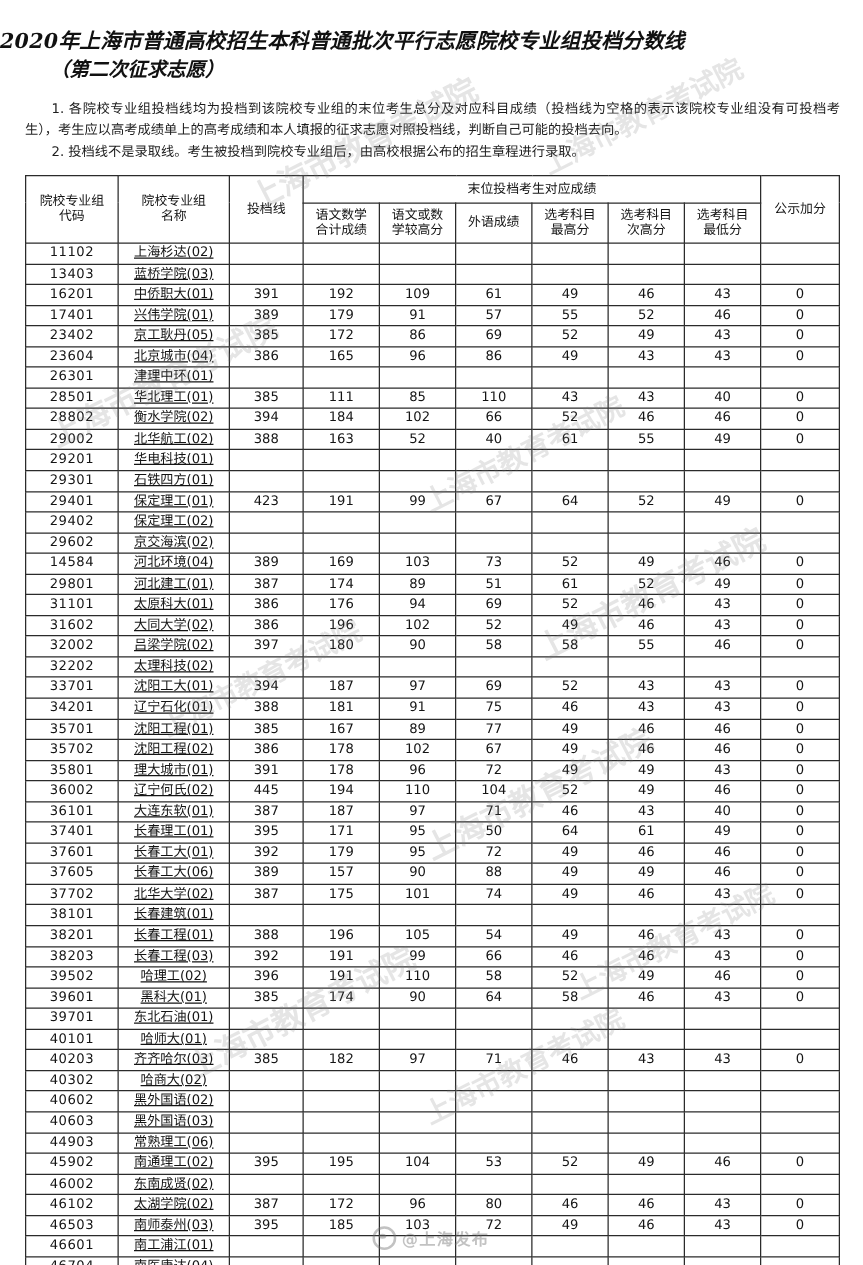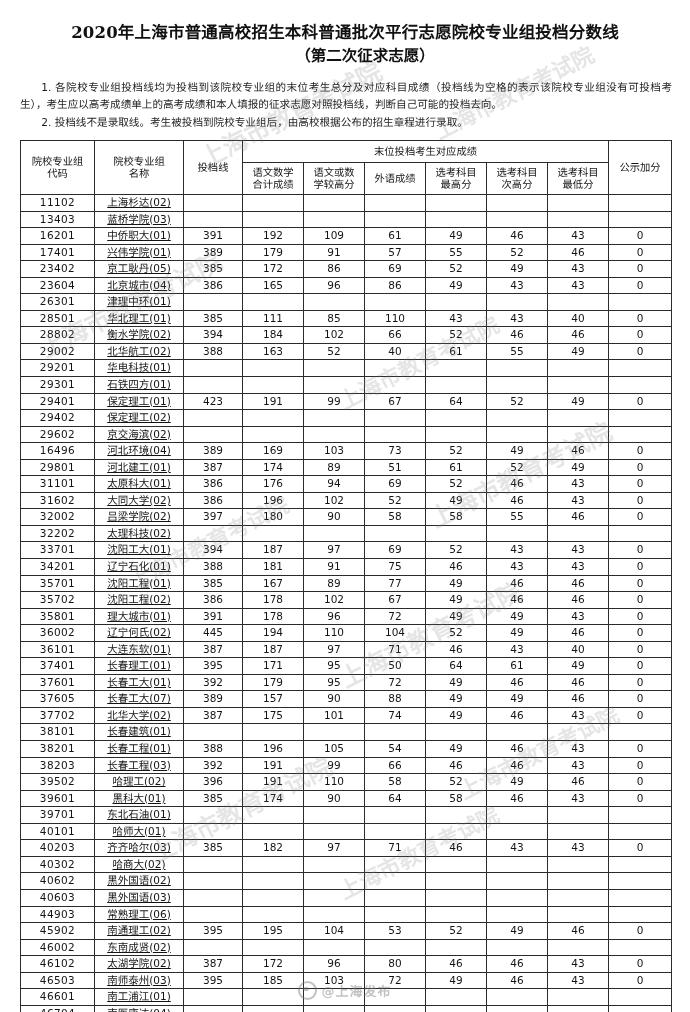--- a/index.html
+++ b/index.html
@@ -19,22 +19,23 @@
   .page {
     position: relative;
     width: 690px;
     height: 1012px;
     box-sizing: border-box;
     padding: 0;
   }
 
   
   .title-block {
-    text-align: center;
+    text-align: left;
     padding-top: 22px;
+    font-style: italic;
   }
   .title-main {
     font-size: 16.5px;
     font-weight: bold;
     letter-spacing: 0.2px;
     line-height: 1.35;
     color: #111;
     font-family: "DejaVu Serif", "Liberation Serif", serif;
   }
   .title-sub {
@@ -414,21 +415,21 @@
             <td></td>
             <td></td>
             <td></td>
             <td></td>
             <td></td>
             <td></td>
             <td></td>
             <td></td>
           </tr>
           <tr>
-            <td class="c-code">16496</td>
+            <td class="c-code">14584</td>
             <td class="c-name">河北环境(04)</td>
             <td>389</td>
             <td>169</td>
             <td>103</td>
             <td>73</td>
             <td>52</td>
             <td>49</td>
             <td>46</td>
             <td>0</td>
           </tr>
@@ -595,21 +596,21 @@
             <td>179</td>
             <td>95</td>
             <td>72</td>
             <td>49</td>
             <td>46</td>
             <td>46</td>
             <td>0</td>
           </tr>
           <tr>
             <td class="c-code">37605</td>
-            <td class="c-name">长春工大(07)</td>
+            <td class="c-name">长春工大(06)</td>
             <td>389</td>
             <td>157</td>
             <td>90</td>
             <td>88</td>
             <td>49</td>
             <td>49</td>
             <td>46</td>
             <td>0</td>
           </tr>
           <tr>

